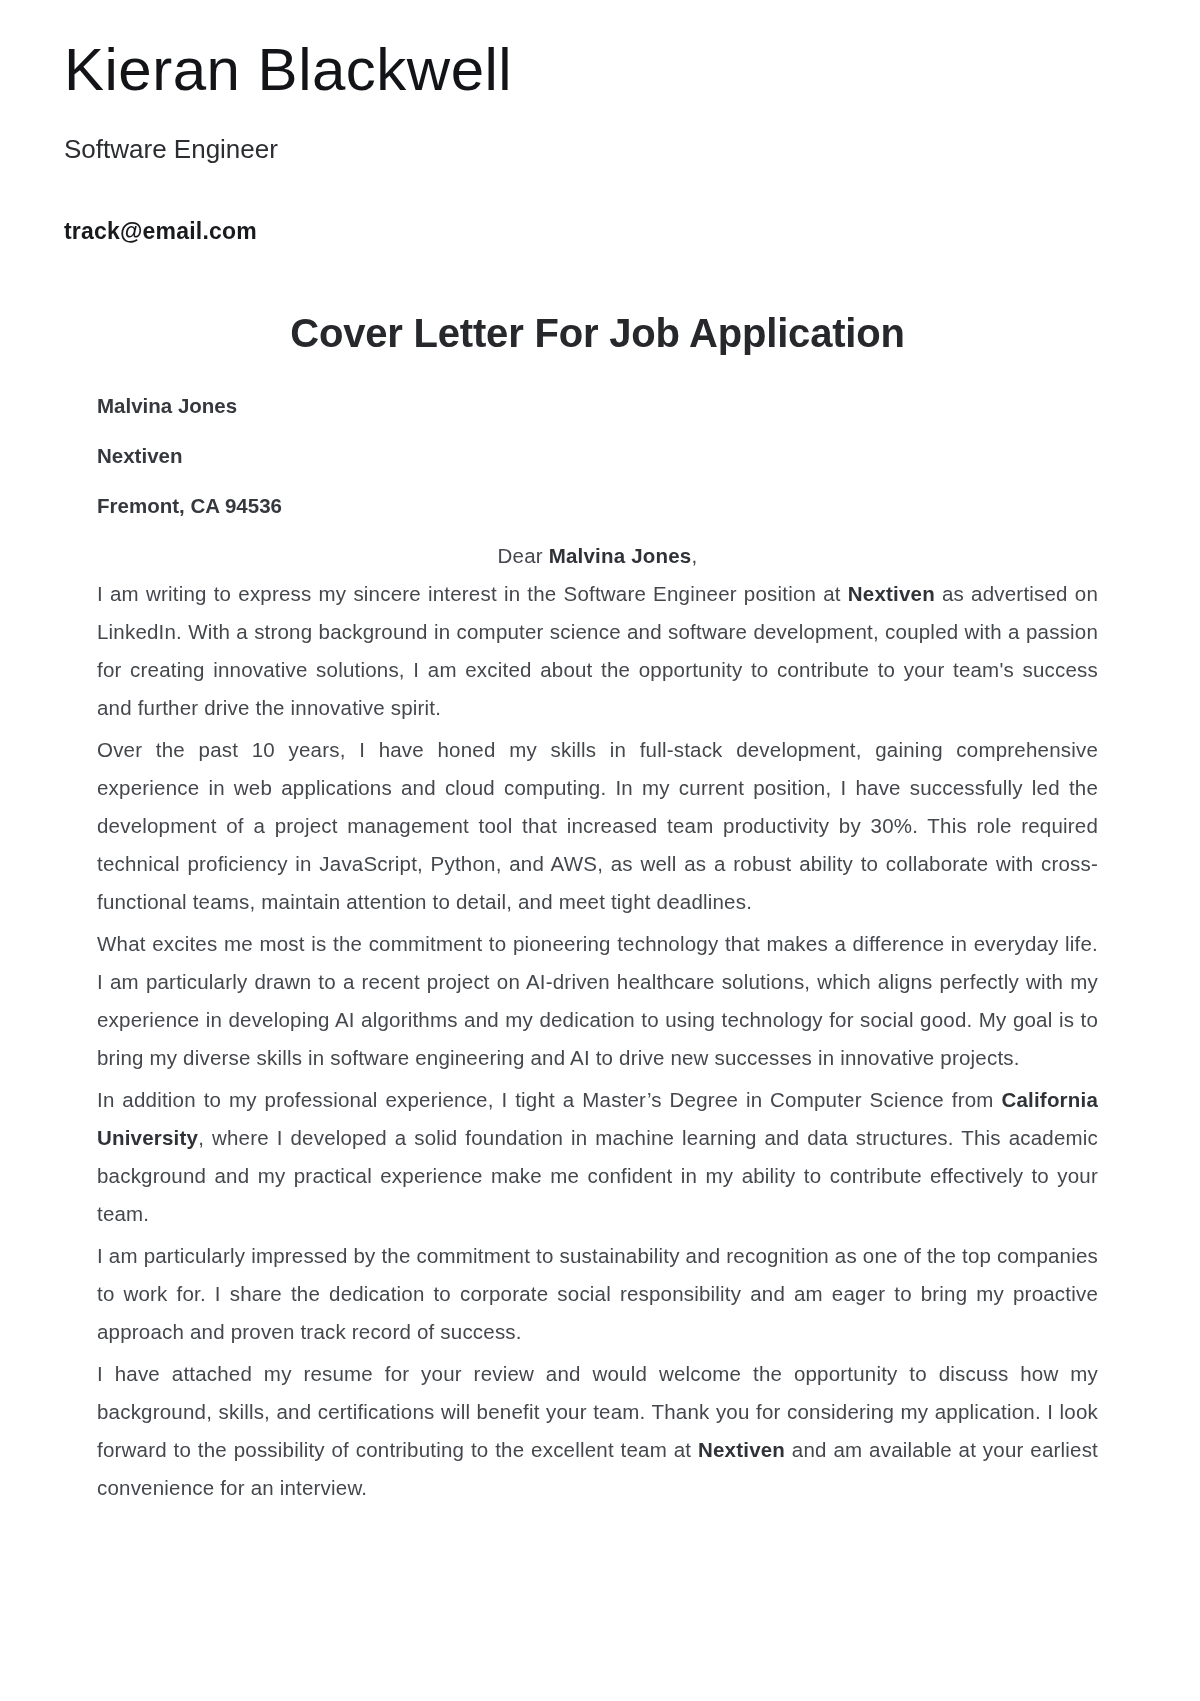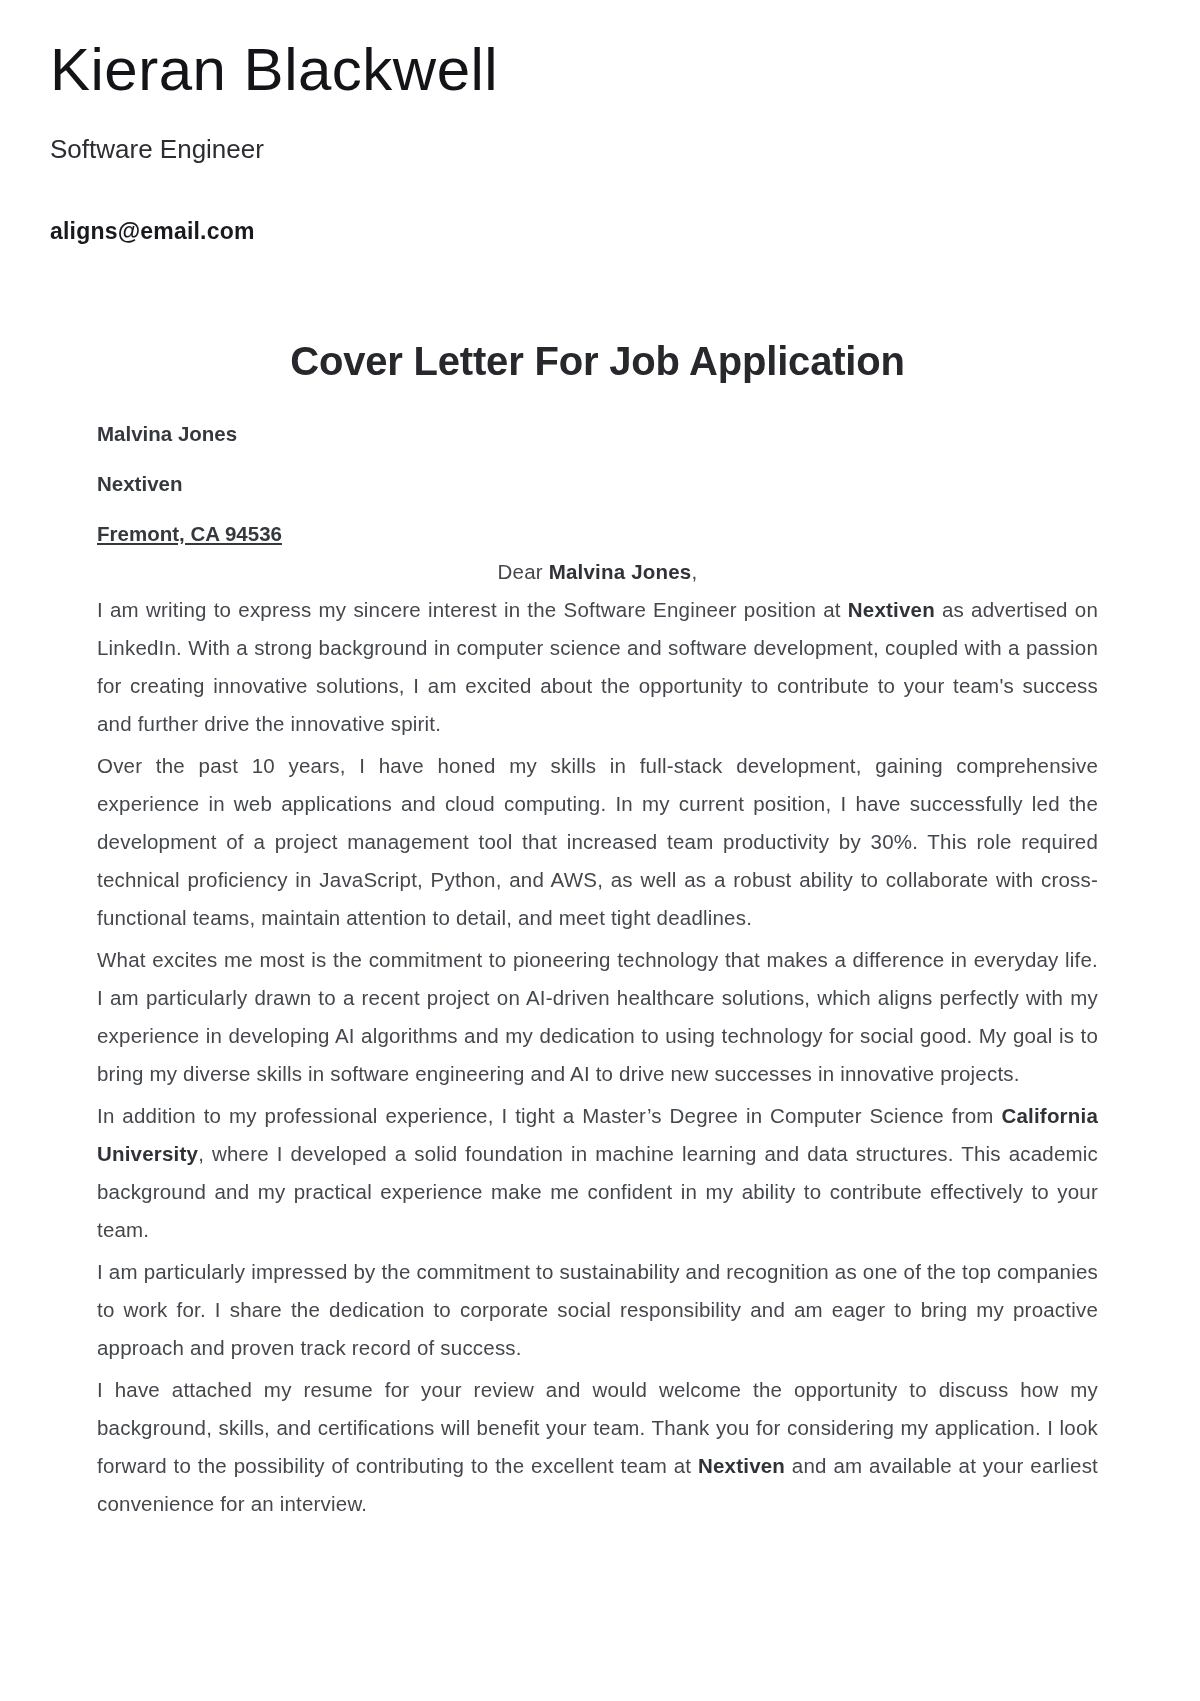--- a/index.html
+++ b/index.html
@@ -7,21 +7,21 @@
   body {
     width: 1200px;
     height: 1701px;
     overflow: hidden;
     font-family: "Liberation Sans", "DejaVu Sans", sans-serif;
     position: relative;
   }
 
   
   .header {
-    padding: 40px 0 0 50px;
+    padding: 40px 0 0 64px;
   }
   .name {
     font-size: 60px;
     line-height: 1;
     font-weight: 400;
     letter-spacing: 0.5px;
     color: #131417;
   }
   .role {
     margin-top: 36px;
@@ -38,39 +38,39 @@
     letter-spacing: 0.2px;
     color: #181a1d;
   }
 
   
   .letter {
     margin-left: 97px;
     width: 1001px;
   }
   .letter-title {
-    margin-top: 96px;
+    margin-top: 68px;
     font-size: 40px;
     line-height: 1.1;
     font-weight: 700;
     text-align: center;
     letter-spacing: -0.2px;
     color: #26282c;
   }
   .recipient {
     margin-top: 32px;
   }
   .recipient-line {
     font-size: 20.5px;
     line-height: 38px;
     font-weight: 700;
     color: #35383d;
     margin-bottom: 12px;
   }
-  .recipient-line:last-child { margin-bottom: 0; text-decoration: underline; }
+  .recipient-line:last-child { margin-bottom: 12px; }
 
   .letter-body {
     font-size: 20.5px;
     line-height: 38px;
     letter-spacing: 0.2px;
     color: #44474c;
   }
   .letter-body p {
     text-align: justify;
     text-justify: inter-word;
@@ -85,21 +85,21 @@
     font-weight: 700;
     color: #2f3236;
   }
 </style>
 </head>
 <body>
 
 <div class="header">
   <div class="name">Kieran Blackwell</div>
   <div class="role">Software Engineer</div>
-  <div class="email">aligns@email.com</div>
+  <div class="email">track@email.com</div>
 </div>
 
 <div class="letter">
   <div class="letter-title">Cover Letter For Job Application</div>
 
   <div class="recipient">
     <div class="recipient-line">Malvina Jones</div>
     <div class="recipient-line">Nextiven</div>
     <div class="recipient-line">Fremont, CA 94536</div>
   </div>

